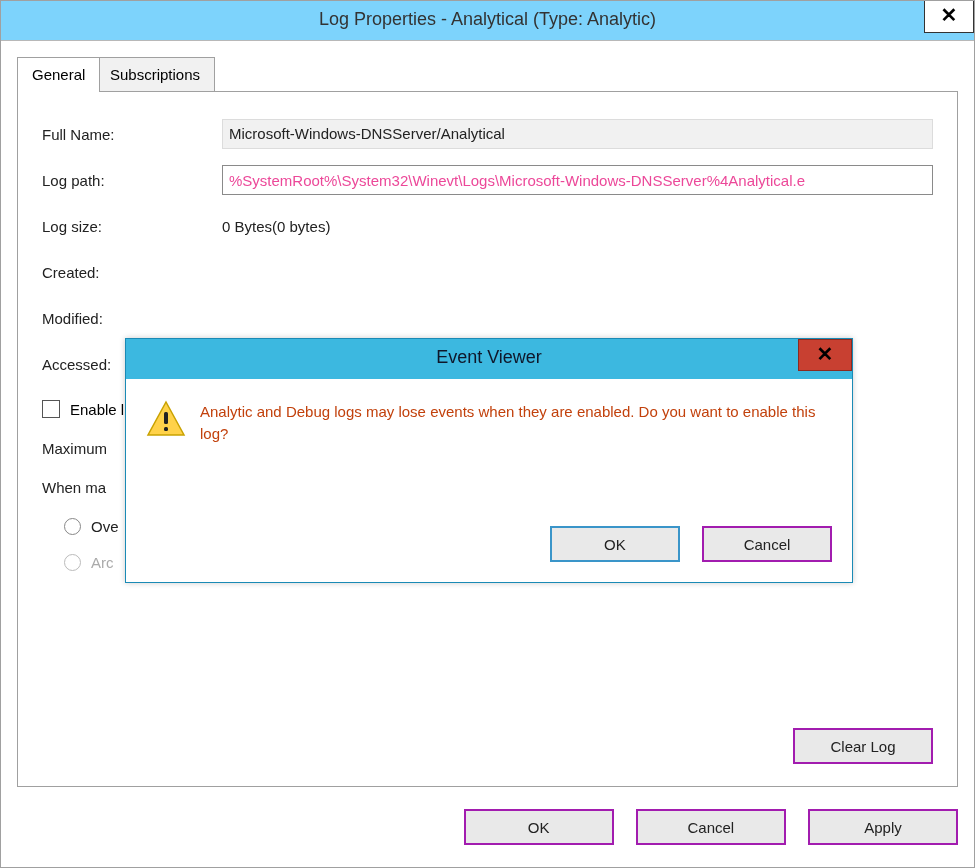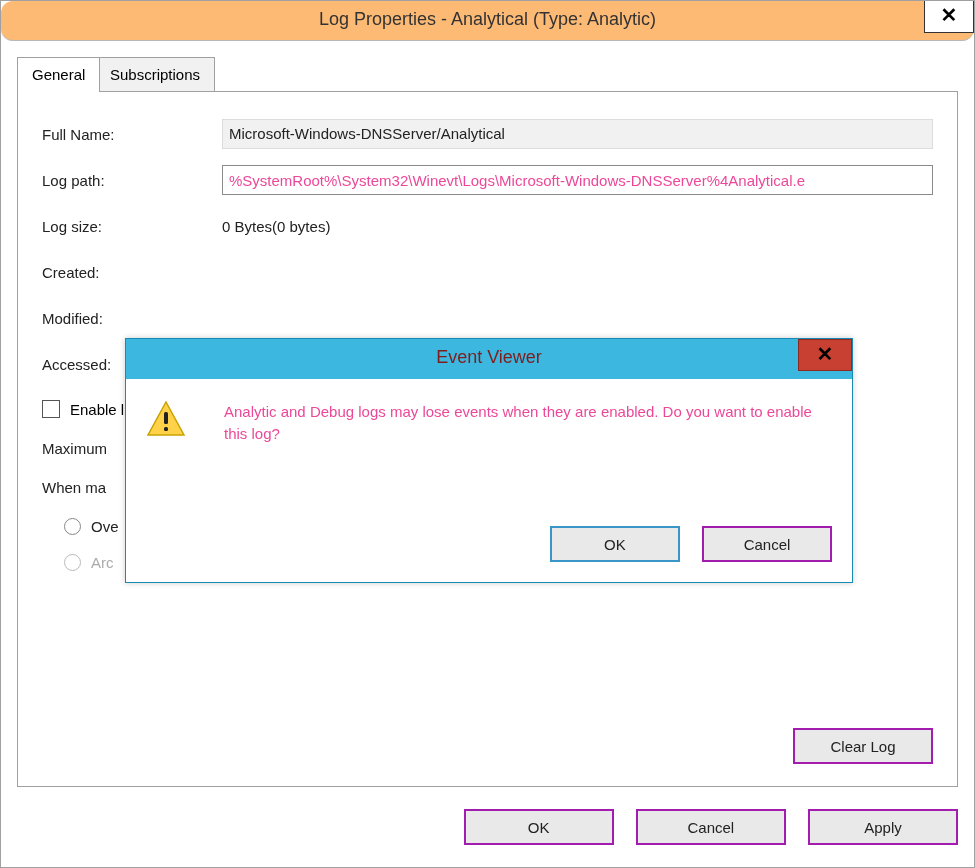--- a/index.html
+++ b/index.html
@@ -14,24 +14,23 @@
   .outer {
     position: relative;
     width: 975px; height: 868px;
     border: 1px solid #a0a0a0;
     background: #fff;
   }
   
   .titlebar {
     position: relative;
     height: 40px;
-    background: #fdba74;
+    background: #7dd3fc;
     border-bottom: 1px solid #b8b8b8;
     text-align: center;
-    border-radius: 12px;
   }
   .titlebar .title {
     display: inline-block;
     margin-top: 8px;
     font-size: 18px;
     color: #333;
   }
   .titlebar .close {
     position: absolute;
     right: 0; top: 0;
@@ -196,21 +195,21 @@
   .dlg-titlebar {
     height: 40px;
     background: #3cb8e0;
     position: relative;
     text-align: center;
   }
   .dlg-title {
     display: inline-block;
     margin-top: 8px;
     font-size: 18px;
-    color: #7f1d1d;
+    color: #0f172a;
   }
   .dlg-close {
     position: absolute;
     right: 0; top: 0;
     width: 54px; height: 32px;
     background: #c84031;
     border: 1px solid #8b2a20;
     text-align: center;
     line-height: 28px;
     font-size: 20px;
@@ -225,25 +224,24 @@
   .dlg-row { display: flex; }
   .warn-icon {
     width: 40px; height: 40px;
     margin-right: 14px;
     flex: 0 0 auto;
     position: relative;
   }
   .warn-icon svg { width: 40px; height: 40px; }
   .dlg-msg {
     flex: 1;
-    color: #ec4899;
+    color: #c2410c;
     font-size: 15px;
     line-height: 22px;
     padding-top: 2px;
-    margin-left: 24px;
   }
   .dlg-buttons {
     position: absolute;
     right: 20px; bottom: 20px;
   }
   .dlg-buttons .btn { margin-left: 18px; min-width: 130px; }
   .dlg-buttons .btn.ok { border: 2px solid #3a95c9; }
 </style>
 </head>
 <body>

